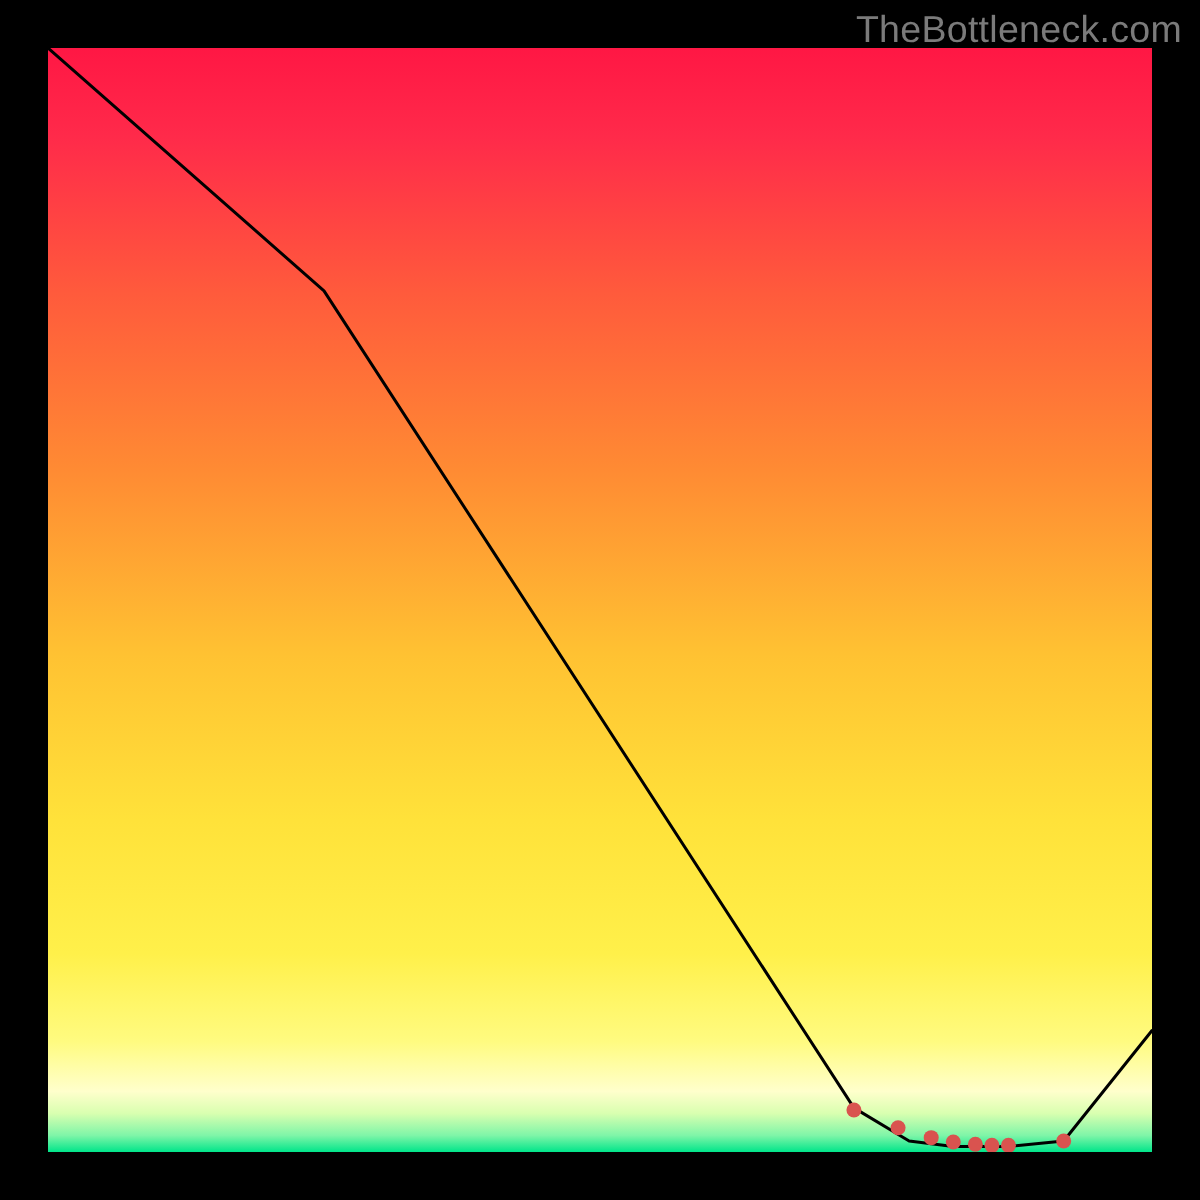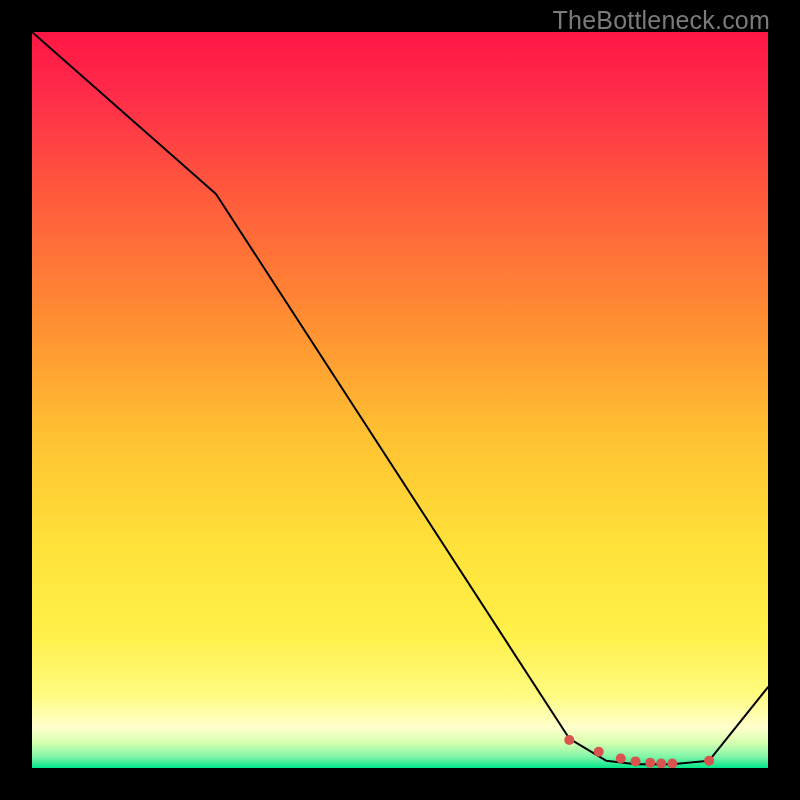--- a/index.html
+++ b/index.html
@@ -13,21 +13,21 @@
   }
   .frame {
     position: relative;
     width: 800px;
     height: 800px;
     background: #000;
   }
   .watermark {
     position: absolute;
     top: 6px;
-    right: 30px;
+    right: 12px;
     color: #7b7b7b;
     font-size: 25px;
     font-weight: 400;
     letter-spacing: 0.2px;
     font-family: Arial, Helvetica, sans-serif;
   }
   .plot {
     position: absolute;
     left: 32px;
     top: 32px;

